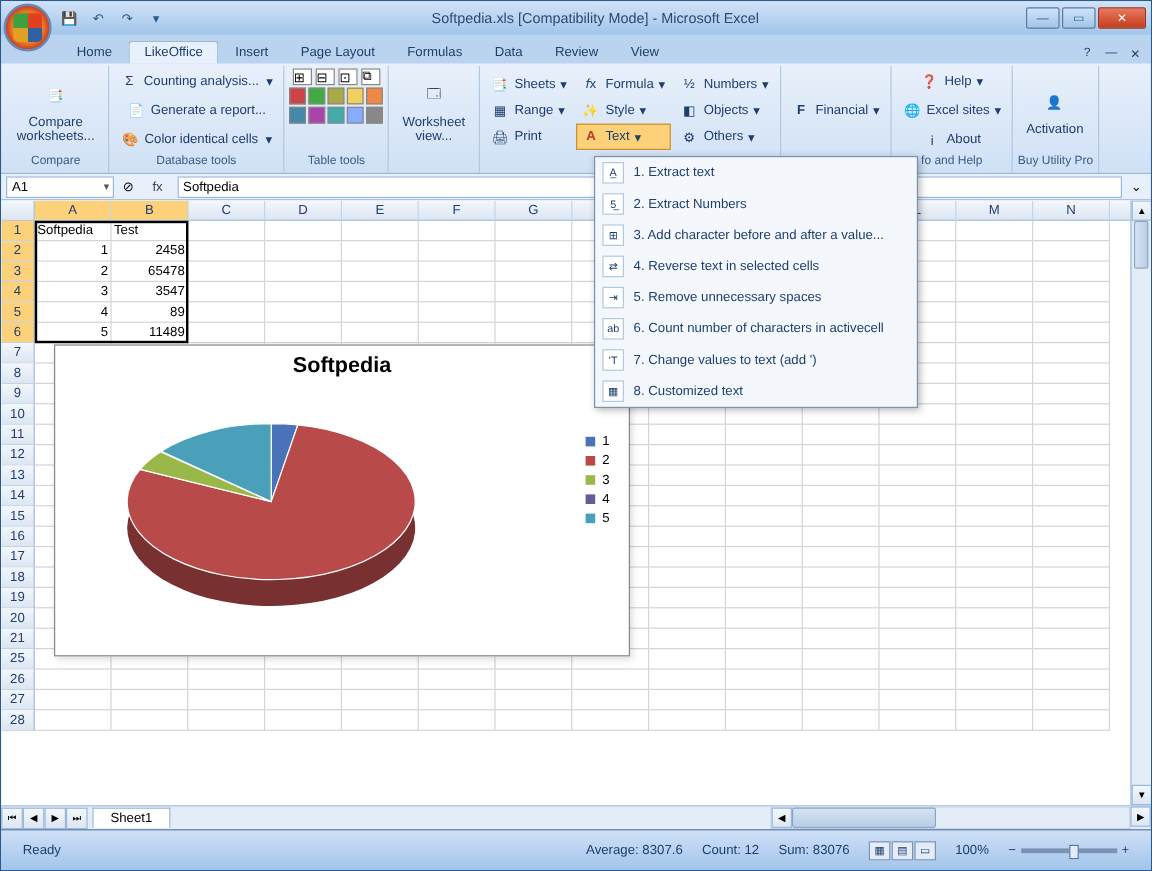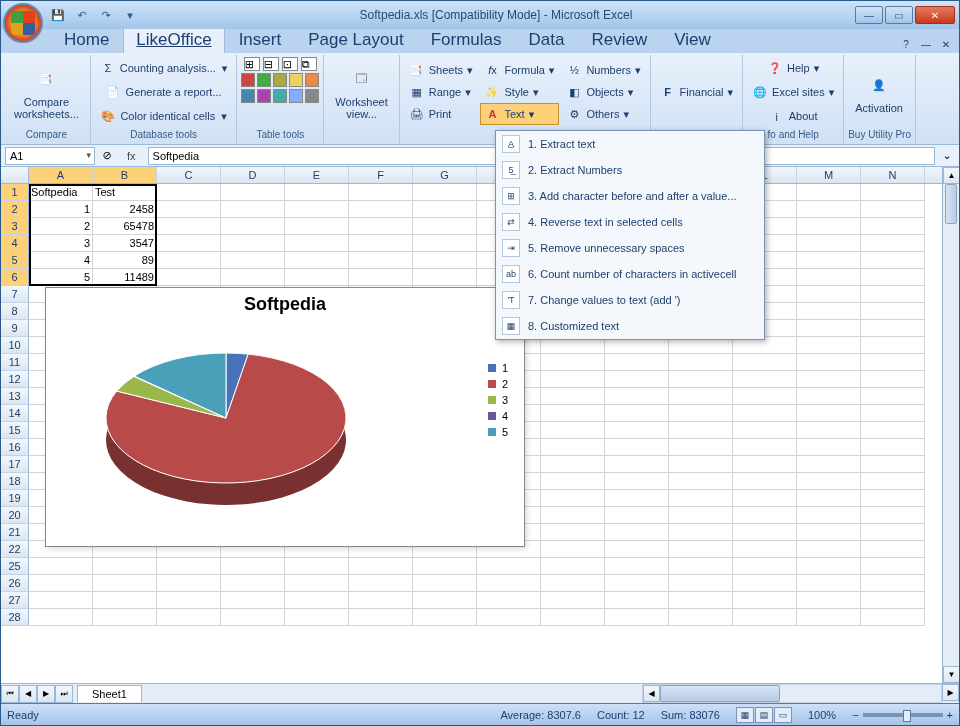--- a/index.html
+++ b/index.html
@@ -12,22 +12,22 @@
 .titlebar .qat button { width: 18px; height: 18px; border: none; background: transparent; font-size: 11px; color: #2a5a8a; cursor: pointer; }
 .titlebar .title { flex: 1; text-align: center; font-size: 12px; color: #2c4a70; }
 .titlebar .winbtns { display: flex; }
 .titlebar .winbtns button { width: 28px; height: 18px; border: 1px solid #5a7aa5; background: linear-gradient(#d0e3f8,#a2c5ea); color: #2a5a8a; font-size: 10px; cursor: pointer; margin-left: 2px; border-radius: 2px; }
 .titlebar .winbtns .close { background: linear-gradient(#e87a60,#c43c1a); color: #fff; border-color: #a03018; width: 40px; }
 
 .officebtn { position: absolute; left: 2px; top: 2px; width: 40px; height: 40px; border-radius: 50%; background: radial-gradient(#fff,#f0a030 40%,#d04020 70%,#3060a0); border: 2px solid #6688bb; z-index: 10; display:flex; align-items:center; justify-content:center; cursor:pointer; }
 .officebtn::after { content:""; width:24px; height:24px; background: conic-gradient(#e04020 0 90deg,#3060a0 90deg 180deg,#e0a020 180deg 270deg,#40a040 270deg 360deg); border-radius:4px; }
 
 .tabstrip { height: 24px; background: #bad4ef; display: flex; padding-left: 50px; align-items: flex-end; }
-.tabstrip .tab { padding: 3px 12px; font-size: 17px; color: #1e3e6e; cursor: pointer; border: 1px solid transparent; border-bottom: none; margin-right: 1px; }
-.tabstrip .tab.active { background: #e8f0fb; border-color: #9bb8d9; border-radius: 3px 3px 0 0; text-decoration: underline; }
+.tabstrip .tab { padding: 3px 12px; font-size: 11px; color: #1e3e6e; cursor: pointer; border: 1px solid transparent; border-bottom: none; margin-right: 1px; }
+.tabstrip .tab.active { background: #e8f0fb; border-color: #9bb8d9; border-radius: 3px 3px 0 0; }
 .tabstrip .spacer { flex: 1; }
 .tabstrip .helpbtns { display: flex; gap: 6px; padding-right: 6px; }
 .tabstrip .helpbtns span { width: 14px; height: 14px; font-size: 10px; color: #1e3e6e; cursor: pointer; text-align:center; }
 
 .ribbon { height: 92px; background: linear-gradient(#e8f0fb, #d0e1f5); border-bottom: 1px solid #9bb8d9; display: flex; padding: 2px 2px 0; }
 .ribbon .group { border-right: 1px solid #b0c8e0; display: flex; flex-direction: column; padding: 2px 4px; }
 .ribbon .group-body { flex: 1; display: flex; align-items: center; gap: 2px; }
 .ribbon .group-label { text-align: center; font-size: 10px; color: #3a5a8a; padding: 2px 0; }
 .bigbtn { display: flex; flex-direction: column; align-items: center; padding: 2px 6px; cursor: pointer; border: 1px solid transparent; border-radius: 3px; }
 .bigbtn .ico { width: 32px; height: 32px; display:flex; align-items:center; justify-content:center; }
@@ -76,21 +76,21 @@
 .vscroll .track { flex: 1; }
 
 .sheetbar { height: 20px; background: #e3ecf7; border-top: 1px solid #9bb8d9; display: flex; align-items: center; }
 .sheetbar .navbtns { display: flex; }
 .sheetbar .navbtns button { width: 18px; height: 18px; background: linear-gradient(#f3f7fc,#dce6f2); border: 1px solid #9bb8d9; font-size: 8px; }
 .sheetbar .tab { padding: 2px 14px; background: #fff; border: 1px solid #9bb8d9; border-bottom: none; font-size: 11px; font-weight: normal; margin-left: 4px; }
 .sheetbar .hscroll { flex: 1; display: flex; justify-content: flex-end; }
 .sheetbar .hscroll .track { flex: 0 0 300px; background: #e3ecf7; border: 1px solid #c4d4e8; display: flex; }
 .sheetbar .hscroll .thumb { width: 120px; background: linear-gradient(#d6e3f2,#b8cde6); border: 1px solid #8aa4c4; border-radius: 2px; }
 
-.statusbar { height: 22px; background: linear-gradient(#cfe0f7,#a2c5ea); border-top: 1px solid #5a7aa5; display: flex; align-items: center; padding: 0 6px; font-size: 11px; color: #1e3e6e; gap: 16px; }
+.statusbar { height: 34px; background: linear-gradient(#cfe0f7,#a2c5ea); border-top: 1px solid #5a7aa5; display: flex; align-items: center; padding: 0 18px; font-size: 11px; color: #1e3e6e; gap: 16px; }
 .statusbar .spacer { flex: 1; }
 .statusbar .viewbtns { display: flex; gap: 1px; }
 .statusbar .viewbtns span { width: 18px; height: 16px; border: 1px solid #7a92b4; background: #e3ecf7; cursor:pointer; display:inline-flex; align-items:center; justify-content:center; font-size:9px; }
 .statusbar .zoom { display: flex; align-items: center; gap: 4px; }
 .statusbar .zoom .slider { width: 80px; height: 4px; background: #7a92b4; position: relative; }
 .statusbar .zoom .slider::after { content:""; position:absolute; left:50%; top:-3px; width:6px; height:10px; background:#e3ecf7; border:1px solid #5a7aa5; }
 </style>
 </head>
 <body>
 
@@ -614,37 +614,20 @@
             <div class="cell"></div>
             <div class="cell"></div>
             <div class="cell"></div>
             <div class="cell"></div>
             <div class="cell"></div>
             <div class="cell"></div>
             <div class="cell"></div>
           </div>
           <div class="row">
             <div class="rowhead">21</div>
-            <div class="cell"></div>
-            <div class="cell"></div>
-            <div class="cell"></div>
-            <div class="cell"></div>
-            <div class="cell"></div>
-            <div class="cell"></div>
-            <div class="cell"></div>
-            <div class="cell"></div>
-            <div class="cell"></div>
-            <div class="cell"></div>
-            <div class="cell"></div>
-            <div class="cell"></div>
-            <div class="cell"></div>
-            <div class="cell"></div>
-          </div>
-          <div class="row">
-            <div class="rowhead">22</div>
             <div class="cell"></div>
             <div class="cell"></div>
             <div class="cell"></div>
             <div class="cell"></div>
             <div class="cell"></div>
             <div class="cell"></div>
             <div class="cell"></div>
             <div class="cell"></div>
             <div class="cell"></div>
             <div class="cell"></div>

